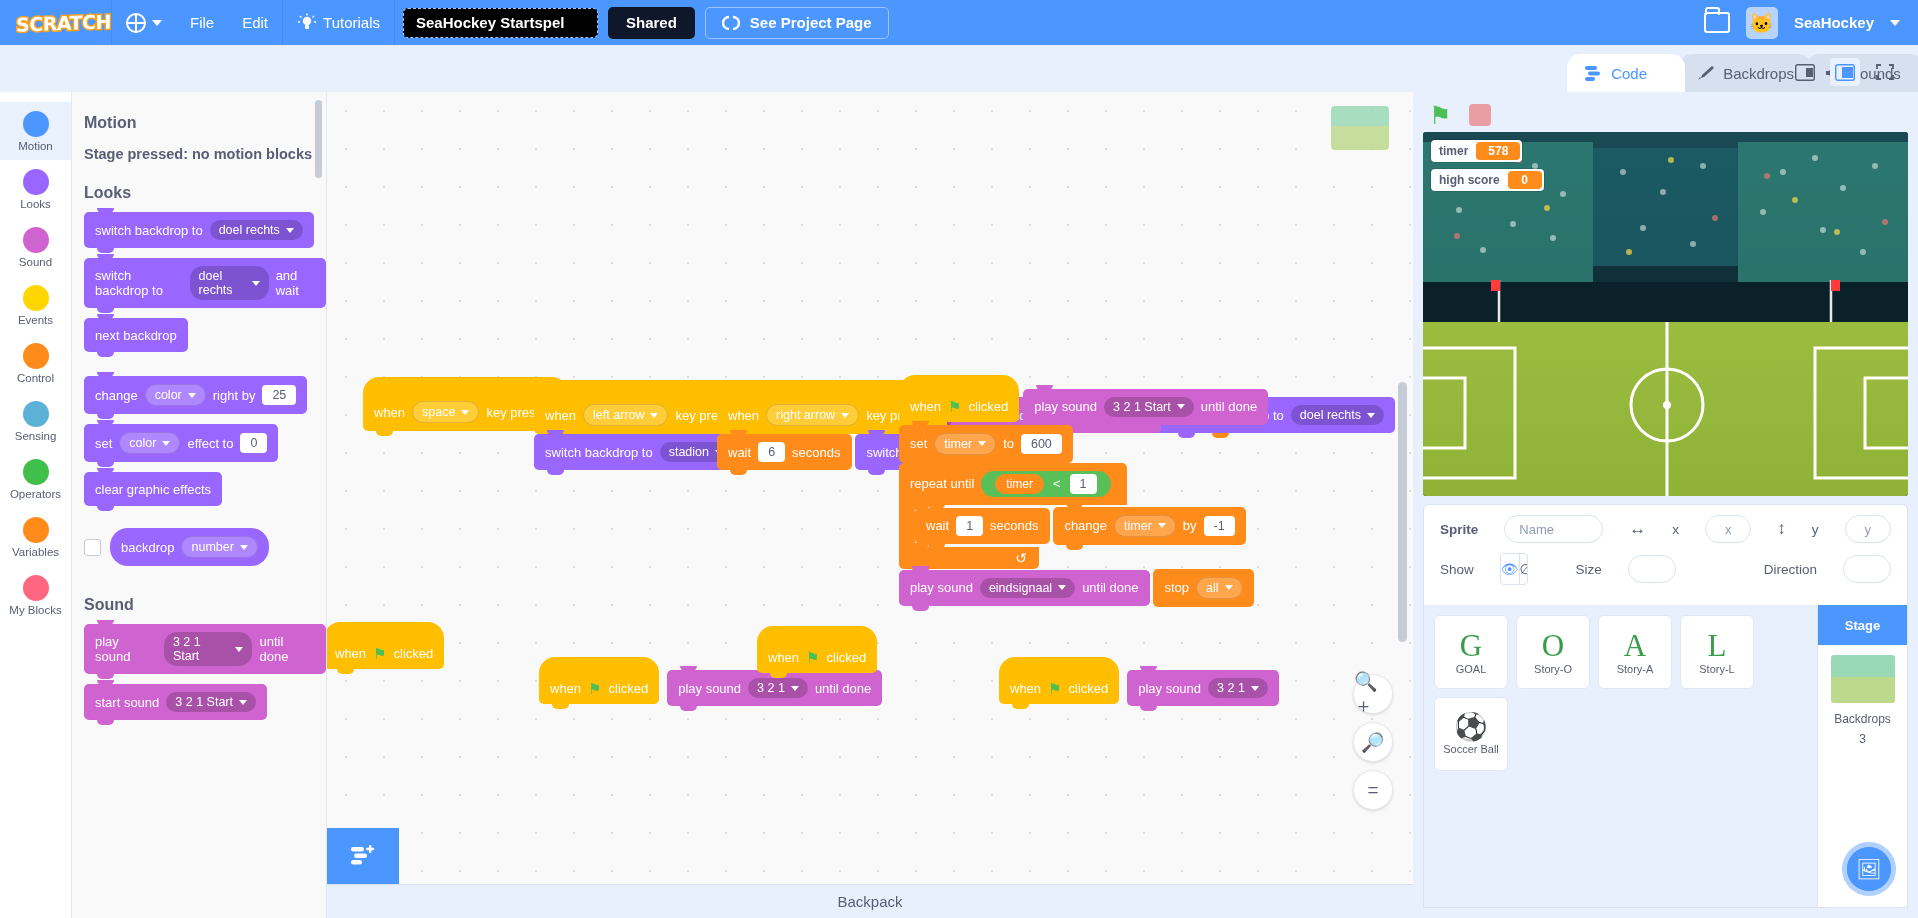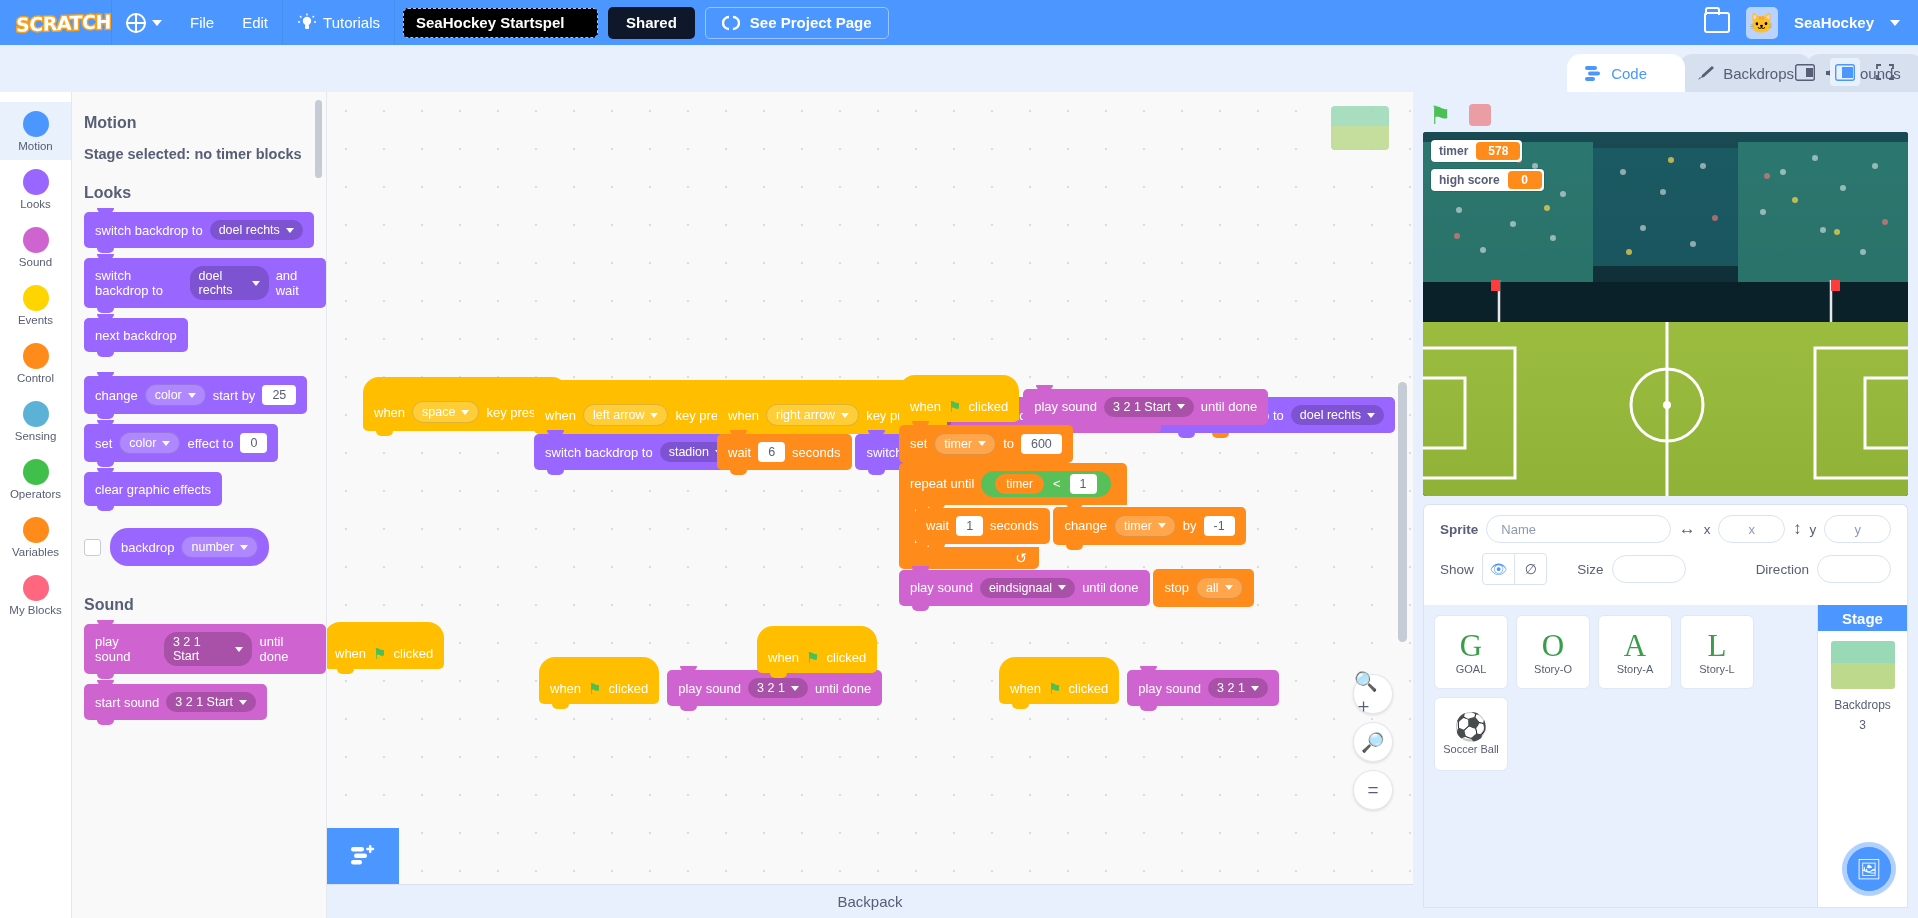--- a/index.html
+++ b/index.html
@@ -114,37 +114,37 @@
   .flag { width:26px;height:26px; color:#4cbf56; font-size:25px; line-height:26px;cursor:pointer;}
   .stop { width:22px;height:22px;border-radius:4px;background:#ec5959;opacity:.55;cursor:pointer;}
   .stage { width:485px; height:364px; background:#0f2f3a; border-radius:3px; position:relative; overflow:hidden;}
   .monitor { position:absolute; background:#fff; border-radius:4px; display:flex; align-items:center;
              height:22px; font-size:12px; color:#575e75; font-weight:bold; padding:0 2px 0 8px; gap:8px;
              box-shadow:0 0 0 1px rgba(0,0,0,.1);}
   .mval { background:#ff8c1a; color:#fff; border-radius:4px; padding:2px 12px; font-size:12px; min-width:34px;text-align:center;}
 
   .spritepanel { margin-top:8px; background:#fff; border-radius:6px 6px 0 0; border:1px solid #d9e3f2;
                  border-bottom:none; padding:10px 16px; }
-  .sp-row { display:flex; align-items:center; gap:8px; margin-bottom:10px; }
+  .sp-row { display:flex; align-items:center; gap:26px; margin-bottom:10px; }
   .sp-lab { font-size:13.5px; font-weight:bold; color:#575e75; }
   .sp-lab.thin{font-weight:normal;}
   .sp-in { height:28px; border:1px solid #d9e3f2; border-radius:16px; background:#fff;
            display:flex;align-items:center;padding:0 14px;color:#8d9bb2;font-size:13px; }
   .togg { display:flex; border:1px solid #d9e3f2; border-radius:4px; overflow:hidden; }
   .togg div{ width:36px;height:30px;display:flex;align-items:center;justify-content:center;color:#4c97ff;cursor:pointer;}
   .togg div+div{border-left:1px solid #d9e3f2;}
 
   .spritelist { flex:1; background:#e8f0fe; border:1px solid #d9e3f2; border-top:none; display:flex; position:relative;}
   .sl-main { flex:1; padding:10px; display:flex; gap:8px; align-items:flex-start; flex-wrap:wrap; align-content:flex-start;}
   .sprite-card { width:74px;height:74px; background:#fff; border:1px solid #e0e8f5; border-radius:6px;
                  display:flex;flex-direction:column;align-items:center;justify-content:center;gap:2px;cursor:pointer;}
   .sc-ic { font-size:31px; color:#3a9d4a; font-family:"Liberation Serif", serif; line-height:1;}
   .sc-lb { font-size:11px; color:#575e75; }
   .stagecol { width:90px; background:#fff; border-left:1px solid #d9e3f2; }
-  .stagecol-head { height:26px; background:#4c97ff; color:#fff; font-size:15px; font-weight:bold;
+  .stagecol-head { height:40px; background:#4c97ff; color:#fff; font-size:13px; font-weight:bold;
                    display:flex;align-items:center;justify-content:center; }
   .stagethumb { width:64px;height:48px;margin:10px auto 6px auto;border-radius:3px;
                 background:linear-gradient(#9ad9b6 45%, #bcd98c 45%);}
   .sc-cap { text-align:center;font-size:12px;color:#575e75;line-height:1.7; }
   .fab { position:absolute; width:44px;height:44px;border-radius:50%;background:#4c97ff;color:#fff;
          display:flex;align-items:center;justify-content:center;font-size:20px;cursor:pointer;
          box-shadow:0 0 0 5px rgba(76,151,255,.25);}
 </style>
 </head>
 <body>
@@ -290,21 +290,21 @@
     <div class="cat">
       <span class="dot" style="background:#ff6680"></span>
       <span class="lbl">My Blocks</span>
       </div>
   </div>
 
   <div class="palette">
     <div class="pal-scroll"></div>
 
     <div class="pal-head">Motion</div>
-    <div class="pal-note">Stage selected: no timer blocks</div>
+    <div class="pal-note">Stage pressed: no motion blocks</div>
 
     <div class="pal-head">Looks</div>
 
     <div class="blk looks stk">
       <span>switch backdrop to</span>
       <span class="fld">
         <span>doel rechts</span>
         <span class="dd"></span>
         </span>
     </div>
@@ -323,21 +323,21 @@
     </div>
 
     <div style="height:14px"></div>
 
     <div class="blk looks stk">
       <span>change</span>
       <span class="fld lite">
         <span>color</span>
         <span class="dd"></span>
         </span>
-      <span>start by</span>
+      <span>right by</span>
       <span class="num">25</span>
     </div>
 
     <div class="blk looks stk">
       <span>set</span>
       <span class="fld lite">
         <span>color</span>
         <span class="dd"></span>
         </span>
       <span>effect to</span>

